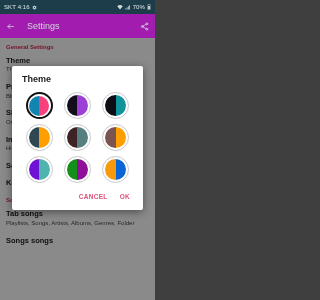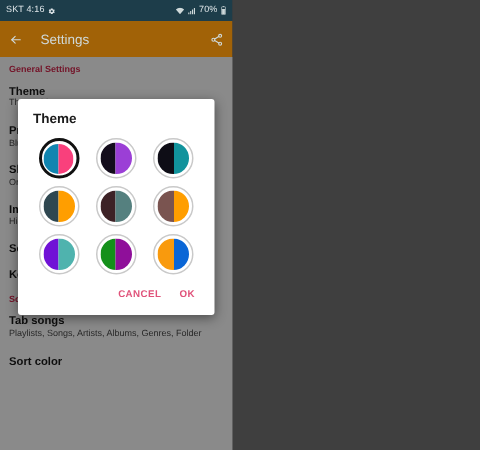--- a/index.html
+++ b/index.html
@@ -30,21 +30,21 @@
   }
   .statusbar .sb-left { display: flex; align-items: center; gap: 2px; }
   .statusbar .sb-spacer { flex: 1; }
   .statusbar .sb-right { display: flex; align-items: center; gap: 2px; }
   .sb-icon { display: inline-flex; align-items: center; }
   .sb-icon svg { display: block; }
 
   
   .appbar {
     height: 24px;
-    background: #a16207;
+    background: #a21caf;
     display: flex;
     align-items: center;
     padding: 0 6px;
     box-sizing: border-box;
     color: #cfdbdd;
   }
   .appbar .ab-title {
     font-size: 9px;
     margin-left: 12px;
     flex: 1;
@@ -253,21 +253,21 @@
     <div class="li-title">Keep playing</div>
   </div>
 
   <div class="section-header">Sort Settings</div>
 
   <div class="list-item">
     <div class="li-title">Tab songs</div>
     <div class="li-sub">Playlists, Songs, Artists, Albums, Genres, Folder</div>
   </div>
   <div class="list-item">
-    <div class="li-title">Sort color</div>
+    <div class="li-title">Songs songs</div>
   </div>
 </div>
 
 <div class="scrim"></div>
 
 <div class="dialog">
   <div class="dialog-title">Theme</div>
 
   <div class="swatch-grid">
     <div class="swatch selected">

